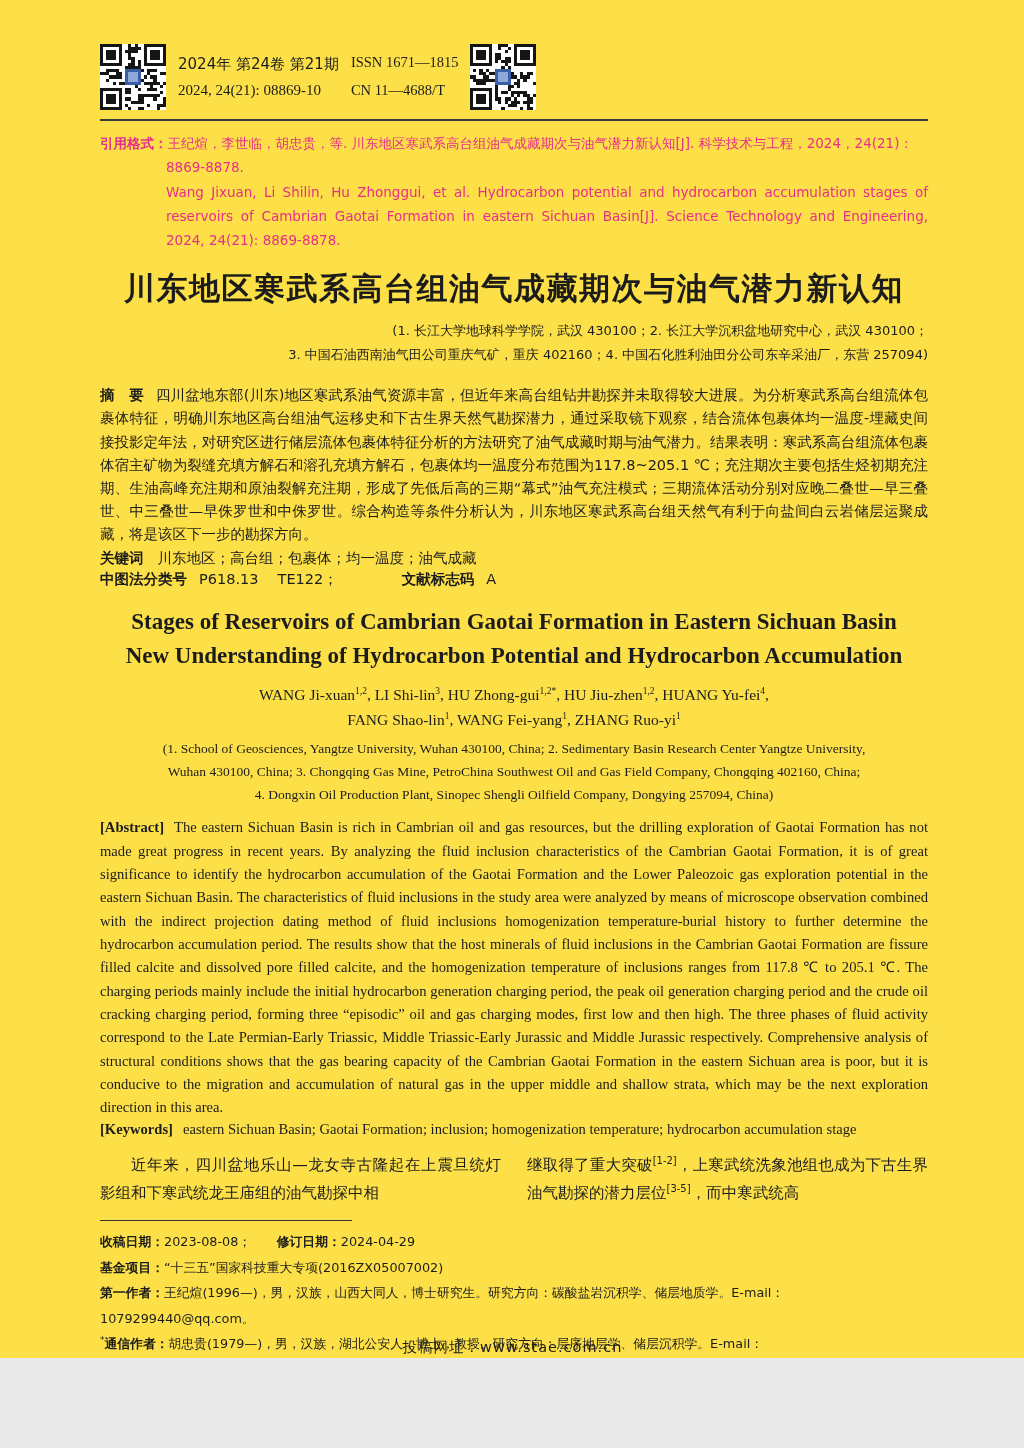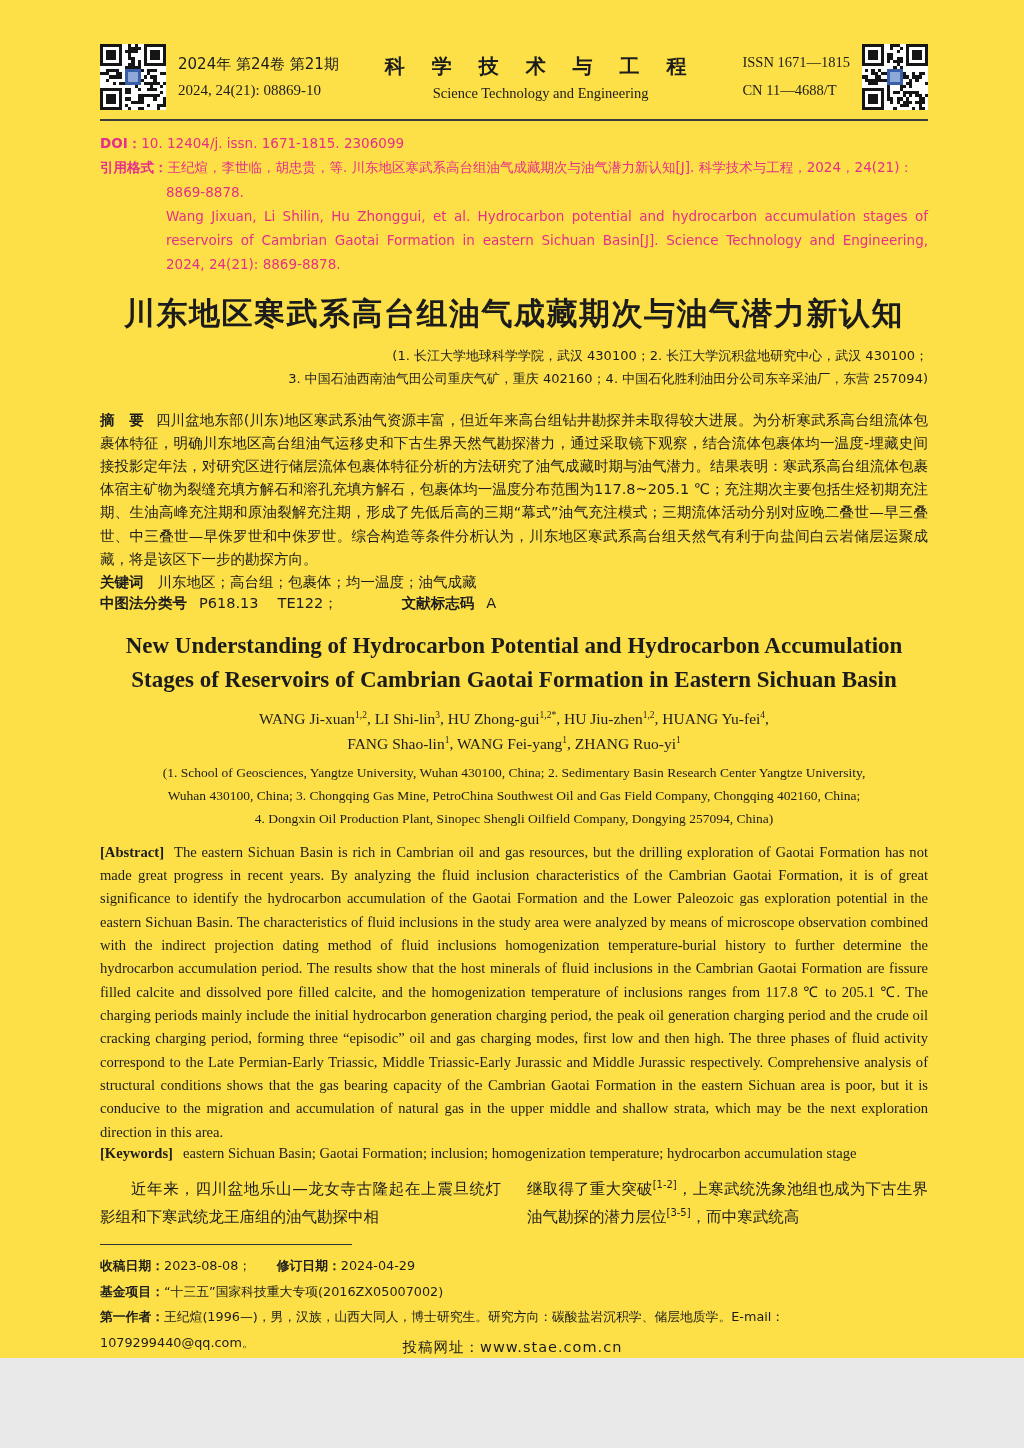--- a/index.html
+++ b/index.html
@@ -177,24 +177,20 @@
           <rect x="0" y="42" width="21" height="21" fill="#151515"></rect>
           <rect x="3" y="45" width="15" height="15" fill="#fff"></rect>
           <rect x="6" y="48" width="9" height="9" fill="#151515"></rect>
           <rect x="24" y="24" width="15" height="15" fill="#3b5ea8"></rect>
           <rect x="27" y="27" width="9" height="9" fill="#8ea8d8"></rect>
         </svg></div>
     <div class="hdr-issue">
       <div>2024年 第24卷 第21期</div>
       <div class="en">2024, 24(21): 08869-10</div>
     </div>
-    <div class="hdr-c">
-      <div class="jcn">科 学 技 术 与 工 程</div>
-      <div class="jen">Science Technology and Engineering</div>
-    </div>
     <div class="hdr-r">
       <div>ISSN 1671—1815</div>
       <div>CN 11—4688/T</div>
     </div>
     <div class="qr" id="qr-right"><svg width="66" height="66" viewBox="0 0 63 63" shape-rendering="crispEdges">
           <rect width="100%" height="100%" fill="#fff"></rect>
           <rect x="27" y="0" width="3" height="3" fill="#151515"></rect>
           <rect x="30" y="0" width="3" height="3" fill="#151515"></rect>
           <rect x="33" y="0" width="3" height="3" fill="#151515"></rect>
           <rect x="27" y="3" width="3" height="3" fill="#151515"></rect>
@@ -299,40 +295,39 @@
           <rect x="48" y="6" width="9" height="9" fill="#151515"></rect>
           <rect x="0" y="42" width="21" height="21" fill="#151515"></rect>
           <rect x="3" y="45" width="15" height="15" fill="#fff"></rect>
           <rect x="6" y="48" width="9" height="9" fill="#151515"></rect>
           <rect x="24" y="24" width="15" height="15" fill="#3b5ea8"></rect>
           <rect x="27" y="27" width="9" height="9" fill="#8ea8d8"></rect>
         </svg></div>
   </div>
 
   <div class="meta" style="color: rgb(230, 46, 138);">
-    <div><b>DOI：</b><span>10. 12404/j. issn. 1671-1815. 2306099</span></div>
     <div><b>引用格式：</b><span>王纪煊，李世临，胡忠贵，等. 川东地区寒武系高台组油气成藏期次与油气潜力新认知[J]. 科学技术与工程，2024，24(21)：</span></div>
     <div class="ind">8869-8878.</div>
     <div class="hang">Wang Jixuan, Li Shilin, Hu Zhonggui, et al. Hydrocarbon potential and hydrocarbon accumulation stages of reservoirs of Cambrian Gaotai Formation in eastern Sichuan Basin[J]. Science Technology and Engineering, 2024, 24(21): 8869-8878.</div>
   </div>
 
   <h1 class="title-cn">川东地区寒武系高台组油气成藏期次与油气潜力新认知</h1>
   <div class="affil">
     <div>(1. 长江大学地球科学学院，武汉 430100；2. 长江大学沉积盆地研究中心，武汉 430100；</div>
     <div>3. 中国石油西南油气田公司重庆气矿，重庆 402160；4. 中国石化胜利油田分公司东辛采油厂，东营 257094)</div>
   </div>
 
   <p class="abs-cn"><b>摘　要</b><span>四川盆地东部(川东)地区寒武系油气资源丰富，但近年来高台组钻井勘探并未取得较大进展。为分析寒武系高台组流体包裹体特征，明确川东地区高台组油气运移史和下古生界天然气勘探潜力，通过采取镜下观察，结合流体包裹体均一温度-埋藏史间接投影定年法，对研究区进行储层流体包裹体特征分析的方法研究了油气成藏时期与油气潜力。结果表明：寒武系高台组流体包裹体宿主矿物为裂缝充填方解石和溶孔充填方解石，包裹体均一温度分布范围为117.8~205.1 ℃；充注期次主要包括生烃初期充注期、生油高峰充注期和原油裂解充注期，形成了先低后高的三期“幕式”油气充注模式；三期流体活动分别对应晚二叠世—早三叠世、中三叠世—早侏罗世和中侏罗世。综合构造等条件分析认为，川东地区寒武系高台组天然气有利于向盐间白云岩储层运聚成藏，将是该区下一步的勘探方向。</span></p>
   <p class="kw"><b>关键词</b><span>川东地区；高台组；包裹体；均一温度；油气成藏</span></p>
   <p class="clc"><b>中图法分类号</b><span>P618.13　 TE122；</span><span class="gap"></span><b>文献标志码</b><span>A</span></p>
 
   <div class="en">
     <div class="title-en">
+      <div>Stages of Reservoirs of Cambrian Gaotai Formation in Eastern Sichuan Basin</div>
       <div>New Understanding of Hydrocarbon Potential and Hydrocarbon Accumulation</div>
-      <div>Stages of Reservoirs of Cambrian Gaotai Formation in Eastern Sichuan Basin</div>
     </div>
     <div class="authors-en">
       <div id="authors-en-1"><span>WANG Ji-xuan</span><sup>1,2</sup>, <span>LI Shi-lin</span><sup>3</sup>, <span>HU Zhong-gui</span><sup>1,2*</sup>, <span>HU Jiu-zhen</span><sup>1,2</sup>, <span>HUANG Yu-fei</span><sup>4</sup>, </div>
       <div id="authors-en-2"><span>FANG Shao-lin</span><sup>1</sup>, <span>WANG Fei-yang</span><sup>1</sup>, <span>ZHANG Ruo-yi</span><sup>1</sup></div>
     </div>
     <div class="affil-en">
       <div>(1. School of Geosciences, Yangtze University, Wuhan 430100, China; 2. Sedimentary Basin Research Center Yangtze University,</div>
       <div>Wuhan 430100, China; 3. Chongqing Gas Mine, PetroChina Southwest Oil and Gas Field Company, Chongqing 402160, China;</div>
       <div>4. Dongxin Oil Production Plant, Sinopec Shengli Oilfield Company, Dongying 257094, China)</div>
     </div>

